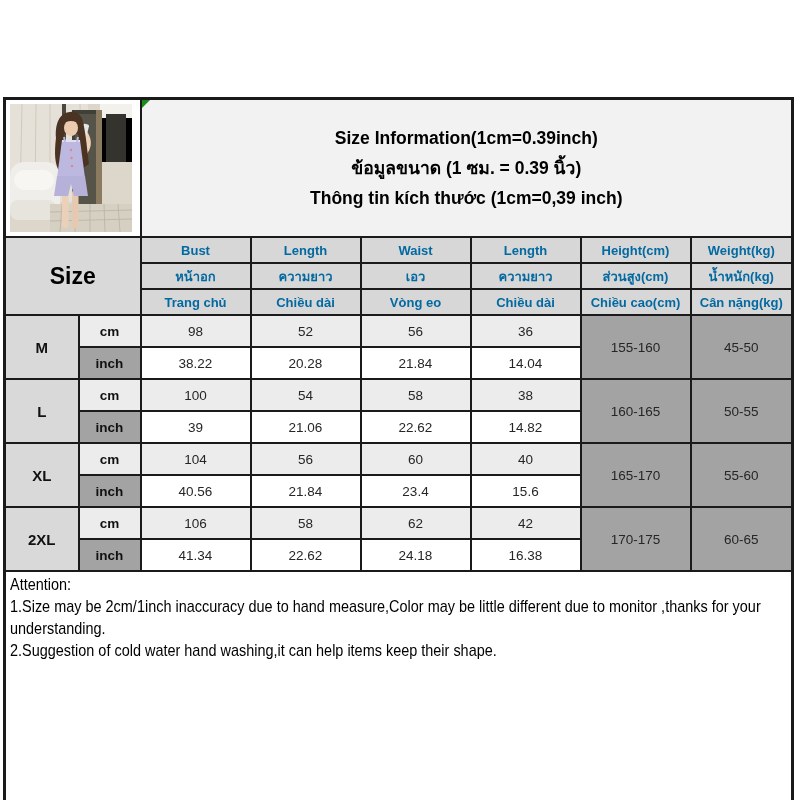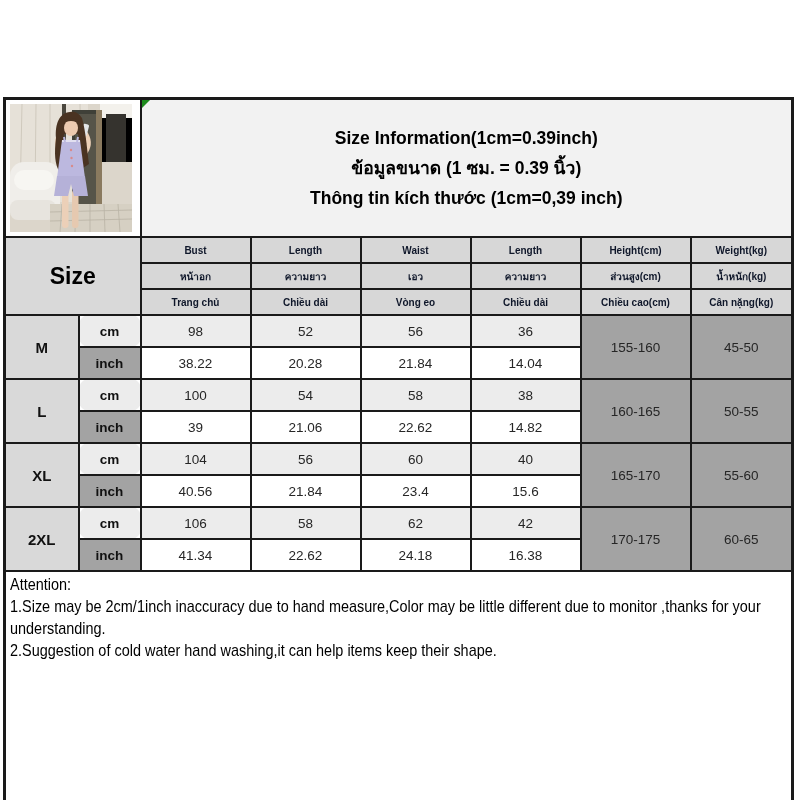--- a/index.html
+++ b/index.html
@@ -20,24 +20,24 @@
   tr.hdr-row     { height:26px; }
   tr.data-row    { height:32px; }
 
   .photo-cell { background:#fff; vertical-align:top; text-align:left; padding:4px 0 0 4px; }
   .title-cell { background:#f2f2f2; position:relative; }
   .title-line { font-weight:bold; font-size:17.5px; line-height:30px; color:#000; }
   .corner-tri { position:absolute; top:0; left:0; width:0; height:0;
                 border-top:8px solid #1d8a1d; border-right:8px solid transparent; }
 
   .size-cell  { background:#d9d9d9; font-weight:bold; font-size:23px; color:#000; }
-  .col-hdr    { background:#d7d7d7; font-weight:bold; font-size:10px; color:#0f172a; }
+  .col-hdr    { background:#d7d7d7; font-weight:bold; font-size:13px; color:#0369a1; }
   .size-name  { background:#d9d9d9; font-weight:bold; font-size:15px; }
   .unit-cell  { font-weight:bold; font-size:13.5px; }
-  .u-cm       { background:#ececec;border-radius:10px; }
+  .u-cm       { background:#ececec; }
   .u-inch     { background:#a3a3a3; }
   .val        { font-size:13.5px; color:#262626; }
   .val-cm     { background:#ececec; }
   .val-inch   { background:#ffffff; }
   .hw-cell    { background:#a3a3a3; font-size:13.5px; color:#262626;margin-top:12px; }
 
   .attention-cell { background:#fff; text-align:left; vertical-align:top; padding:2px 8px 0 4px; }
   .attention-inner { transform:scaleX(0.85); transform-origin:0 0; width:915px;
                      font-size:17px; line-height:22px; color:#000; }
 </style>

